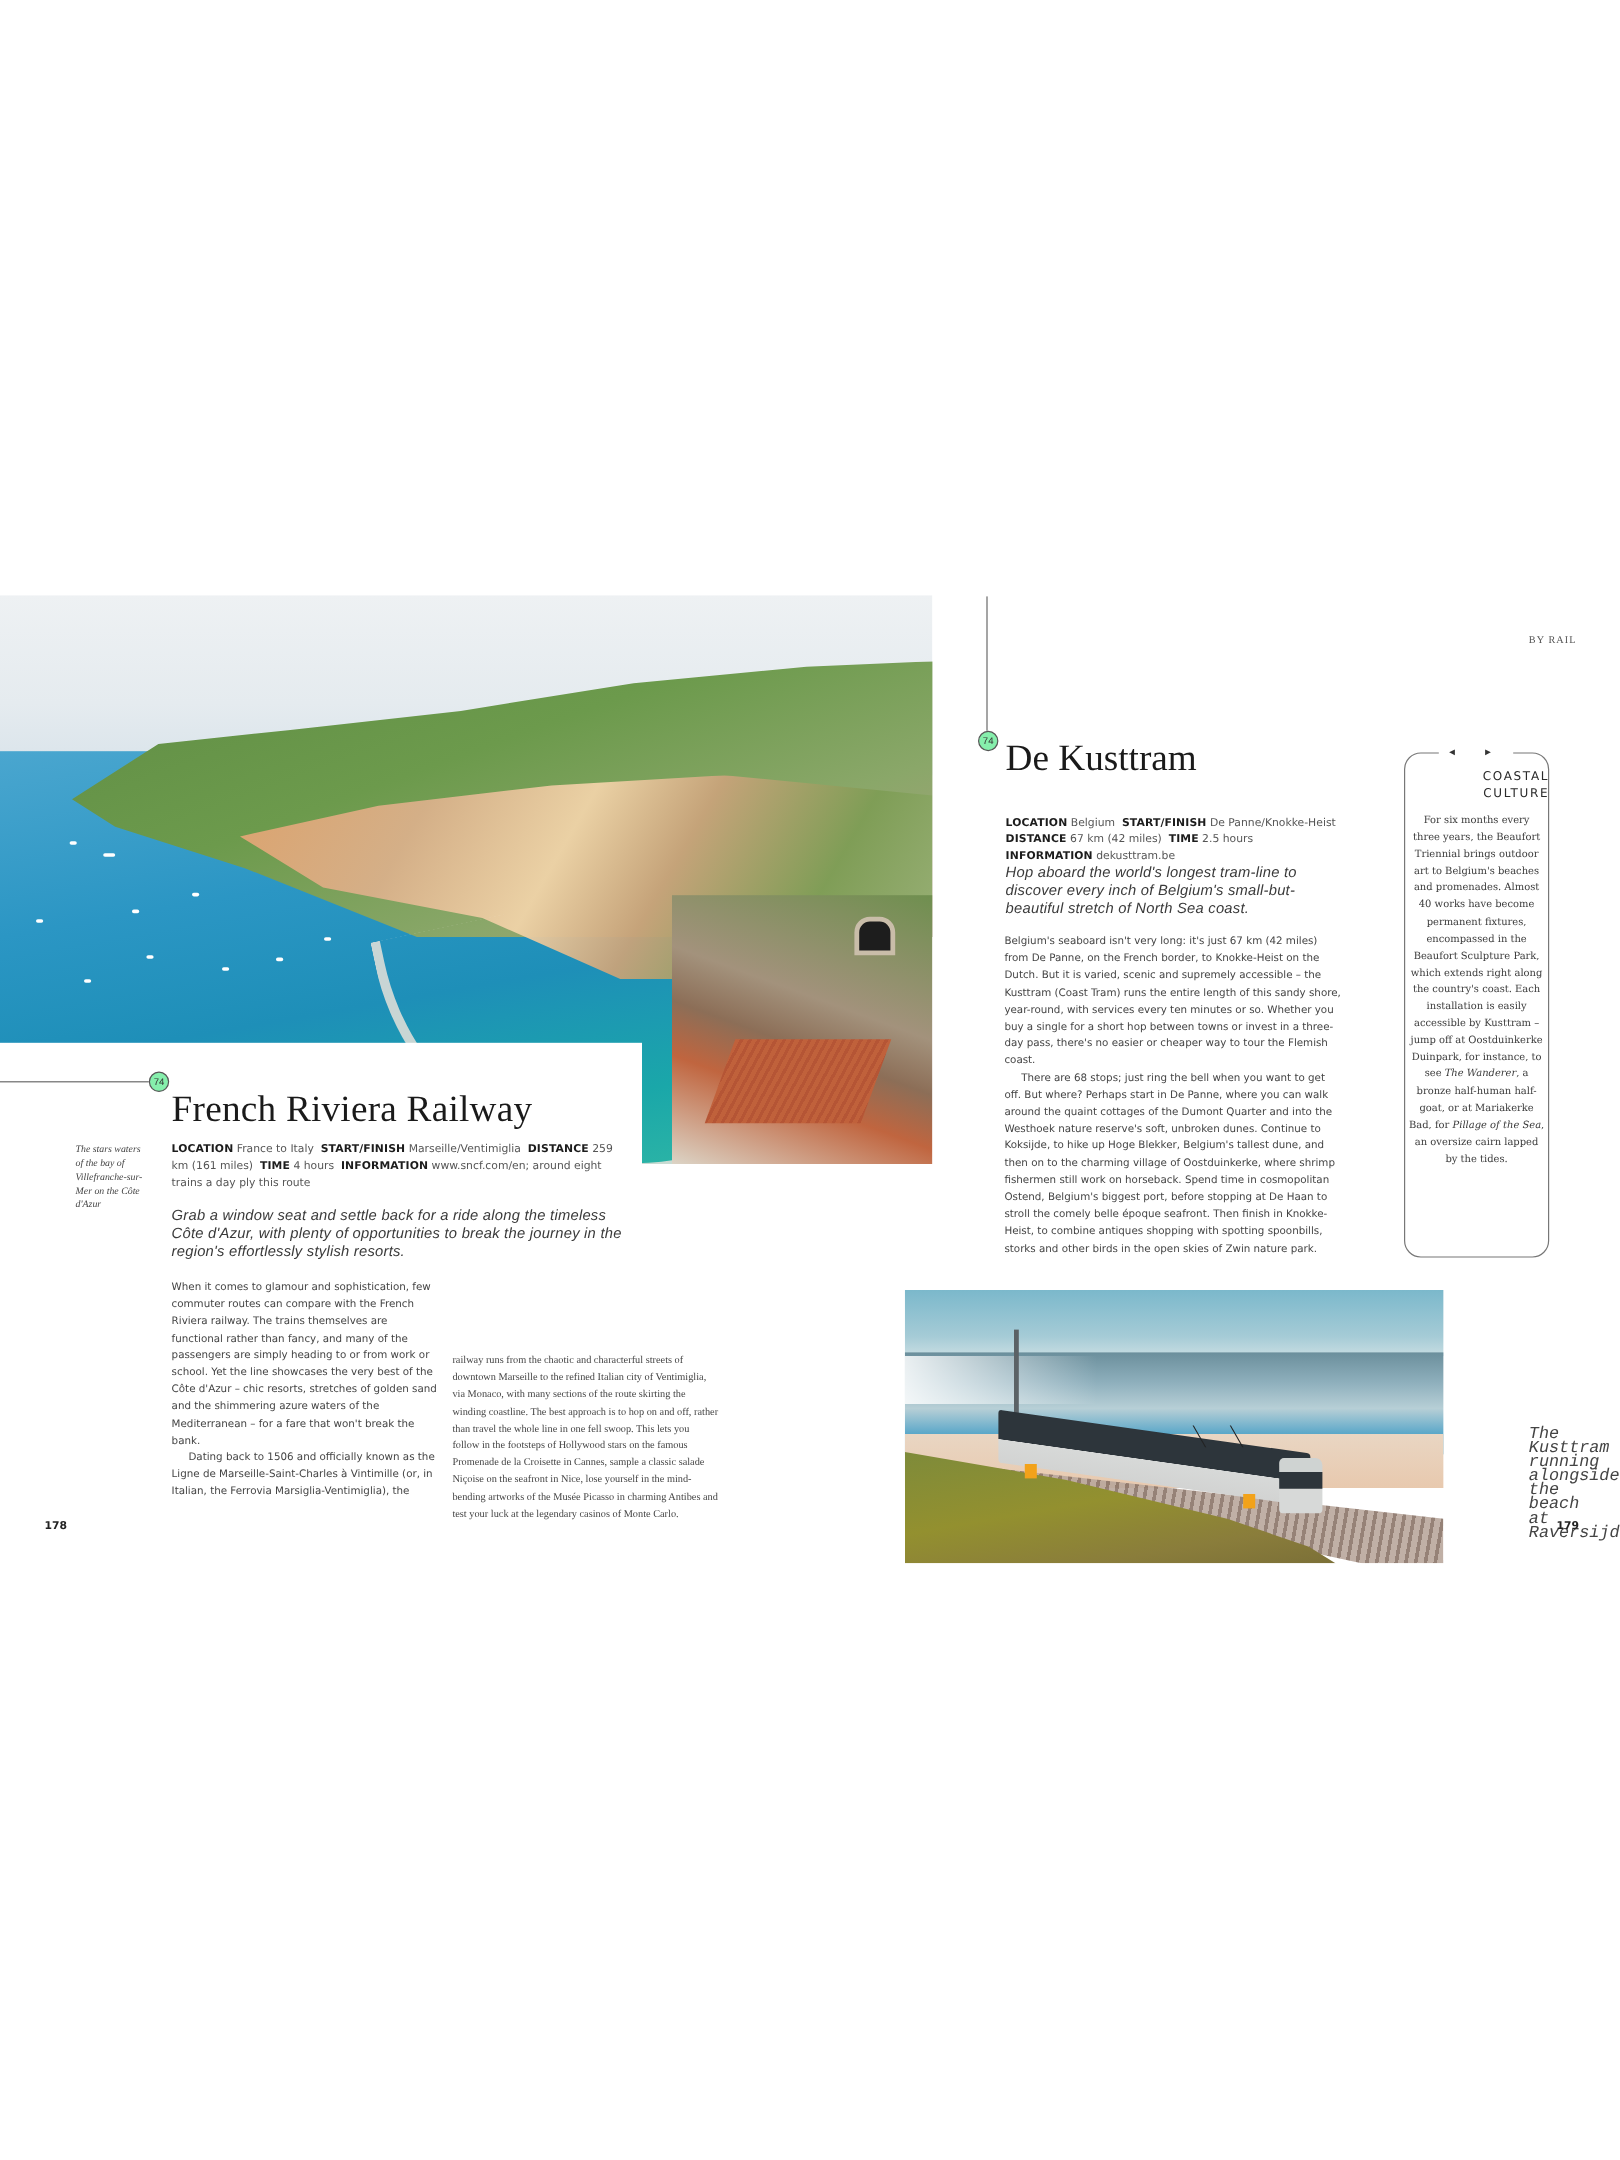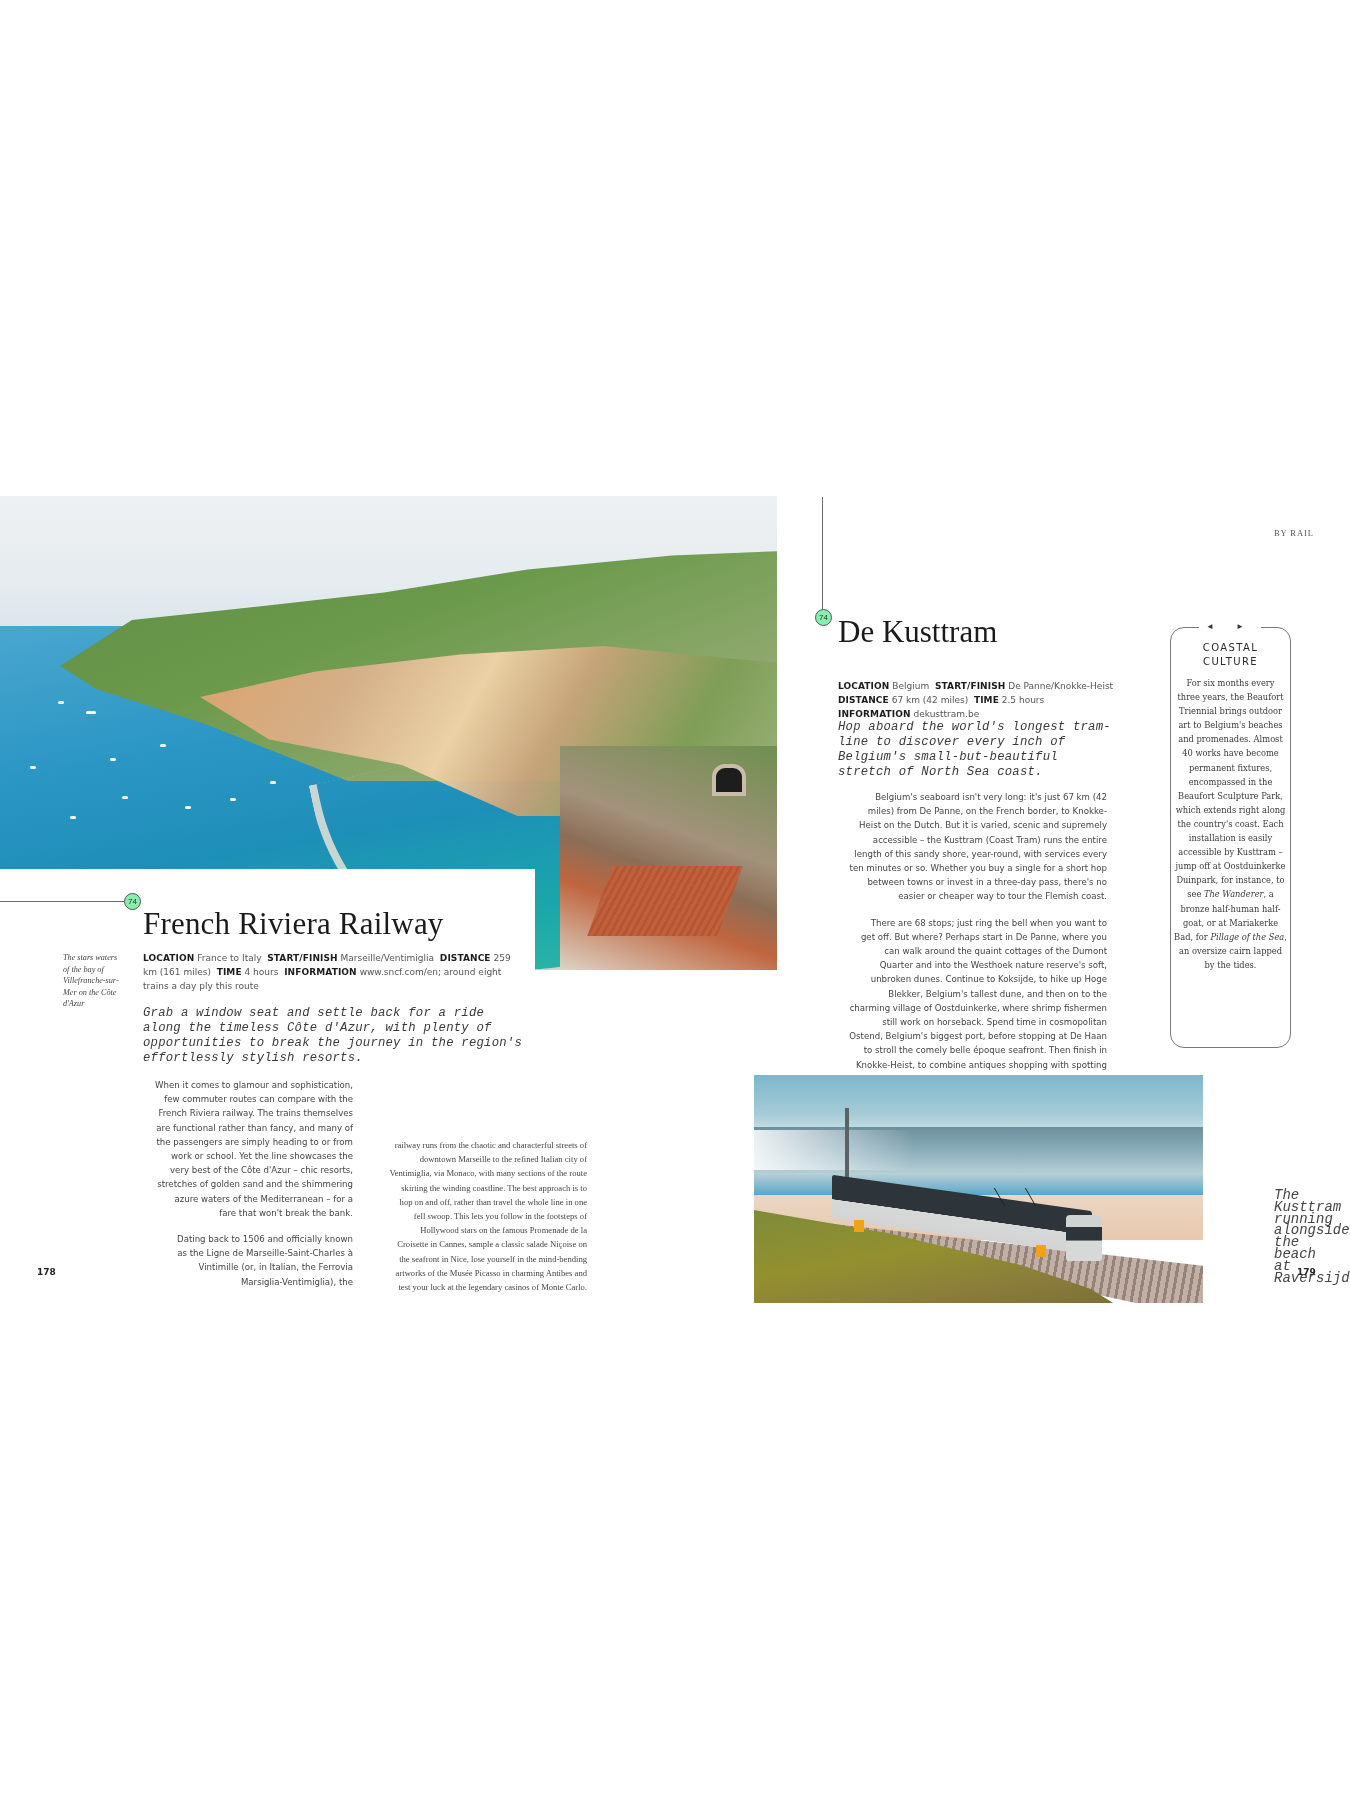--- a/index.html
+++ b/index.html
@@ -30,40 +30,40 @@
 
   
   .rule-left { left: 0; top: 901px; width: 124px; height: 1px; background: #6a6a6a; }
   .num-circle { width: 15px; height: 15px; border: 1px solid #555; border-radius: 50%;
     font-family: "Liberation Sans", sans-serif; font-size: 8px; line-height: 15px; text-align: center; color: #333; background: #86efac; }
   .title-riviera { left: 143px; top: 906px; font-family: "Liberation Serif", serif; font-size: 31px; color: #1a1a1a; letter-spacing: .2px; white-space: nowrap; }
   .caption-left { left: 63px; top: 952px; width: 62px; font-family: "Liberation Serif", serif; font-style: italic; font-size: 8.2px; line-height: 11.5px; color: #444; }
   .facts { font-family: "DejaVu Sans", sans-serif; font-size: 9px; line-height: 14px; color: #555; }
   .facts b { color: #1c1c1c; font-weight: bold; letter-spacing: .1px; }
   .facts-riviera { left: 143px; top: 951px; width: 370px; }
-  .standfirst { font-family: Liberation Mono, monospace; font-style: italic; font-size: 12.3px; line-height: 15px; color: #3a3a3a; letter-spacing: .2px; }
+  .standfirst { font-family: Liberation Sans, sans-serif; font-style: italic; font-size: 12.3px; line-height: 15px; color: #3a3a3a; letter-spacing: .2px; }
   .standfirst-riviera { left: 143px; top: 1006px; width: 380px; }
   .body-col { font-family: "DejaVu Sans", sans-serif; font-size: 8.6px; line-height: 14.2px; color: #444; text-align: left; }
-  .body-col p { margin: 12px; text-align: right; }
+  .body-col p { margin: 0; }
   .body-col p + p { text-indent: 14px; }
   .col-1 { left: 143px; top: 1066px; width: 222px; }
   .col-2 { left: 377px; top: 1126px; width: 222px; font-family: Liberation Serif, serif; }
   .folio { font-family: "DejaVu Sans", sans-serif; font-weight: bold; font-size: 9px; color: #222; }
   .folio-178 { left: 37px; top: 1267px; }
 
   
   .running-head { left: 1274px; top: 528px; font-family: "Liberation Serif", serif; font-size: 8.5px; letter-spacing: .9px; color: #555; }
   .rule-vert { left: 822px; top: 497px; width: 1px; height: 112px; background: #6a6a6a; }
   .title-kusttram { left: 838px; top: 614px; font-family: "Liberation Serif", serif; font-size: 31px; color: #1a1a1a; white-space: nowrap; }
   .facts-kusttram { left: 838px; top: 663px; width: 280px; margin-top: 16px; }
   .standfirst-kusttram { left: 838px; top: 720px; width: 280px; }
   .col-3 { left: 837px; top: 778px; width: 282px; }
   .sidebar-box { left: 1170px; top: 627px; width: 119px; height: 419px; border: 1px solid #777; border-radius: 14px; background: #fff; }
   .sidebar-arrows { left: 1199px; top: 618px; width: 62px; height: 18px; background: #fff; text-align: center; font-size: 8px; color: #333; letter-spacing: 10px; line-height: 18px; }
-  .sidebar-title { left: 1170px; top: 641px; width: 121px; text-align: center; font-family: "DejaVu Sans", sans-serif; font-size: 10px; letter-spacing: 1.4px; line-height: 14px; color: #2a2a2a; }
+  .sidebar-title { left: 1170px; top: 641px; width: 121px; text-align: right; font-family: "DejaVu Sans", sans-serif; font-size: 10px; letter-spacing: 1.4px; line-height: 14px; color: #2a2a2a; }
   .sidebar-body { left: 1174px; top: 676px; width: 113px; text-align: center; font-family: "DejaVu Serif", serif; font-size: 8.3px; line-height: 14.1px; color: #3a3a3a; }
   .sidebar-body i { font-style: italic; }
 
   
   .photo-tram { left: 754px; top: 1075px; width: 449px; height: 228px; overflow: hidden; }
   .photo-tram .sky { position: absolute; left: 0; top: 0; width: 100%; height: 55px; background: linear-gradient(180deg, #7bb8cb 0%, #a5cbd6 70%, #c7dde2 100%); }
   .photo-tram .sea { position: absolute; left: 0; top: 52px; width: 100%; height: 85px; background: linear-gradient(180deg, #6b8f9c 0%, #8fb0bd 30%, #b7cfd6 55%, #5aa7c9 80%, #58b0cf 100%); }
   .photo-tram .glare { position: absolute; left: 0; top: 55px; width: 160px; height: 40px; background: linear-gradient(90deg, rgba(255,255,255,.85), rgba(255,255,255,0)); }
   .photo-tram .beach { position: absolute; left: 0; top: 120px; width: 100%; height: 45px; background: linear-gradient(180deg, #e9d6c3 0%, #e8c9ae 100%); }
   .photo-tram .dune { position: absolute; left: 0; top: 135px; width: 100%; height: 93px; background: linear-gradient(170deg, #7e8b3a 0%, #93902f 40%, #8a7d3b 70%, #756a36 100%);

